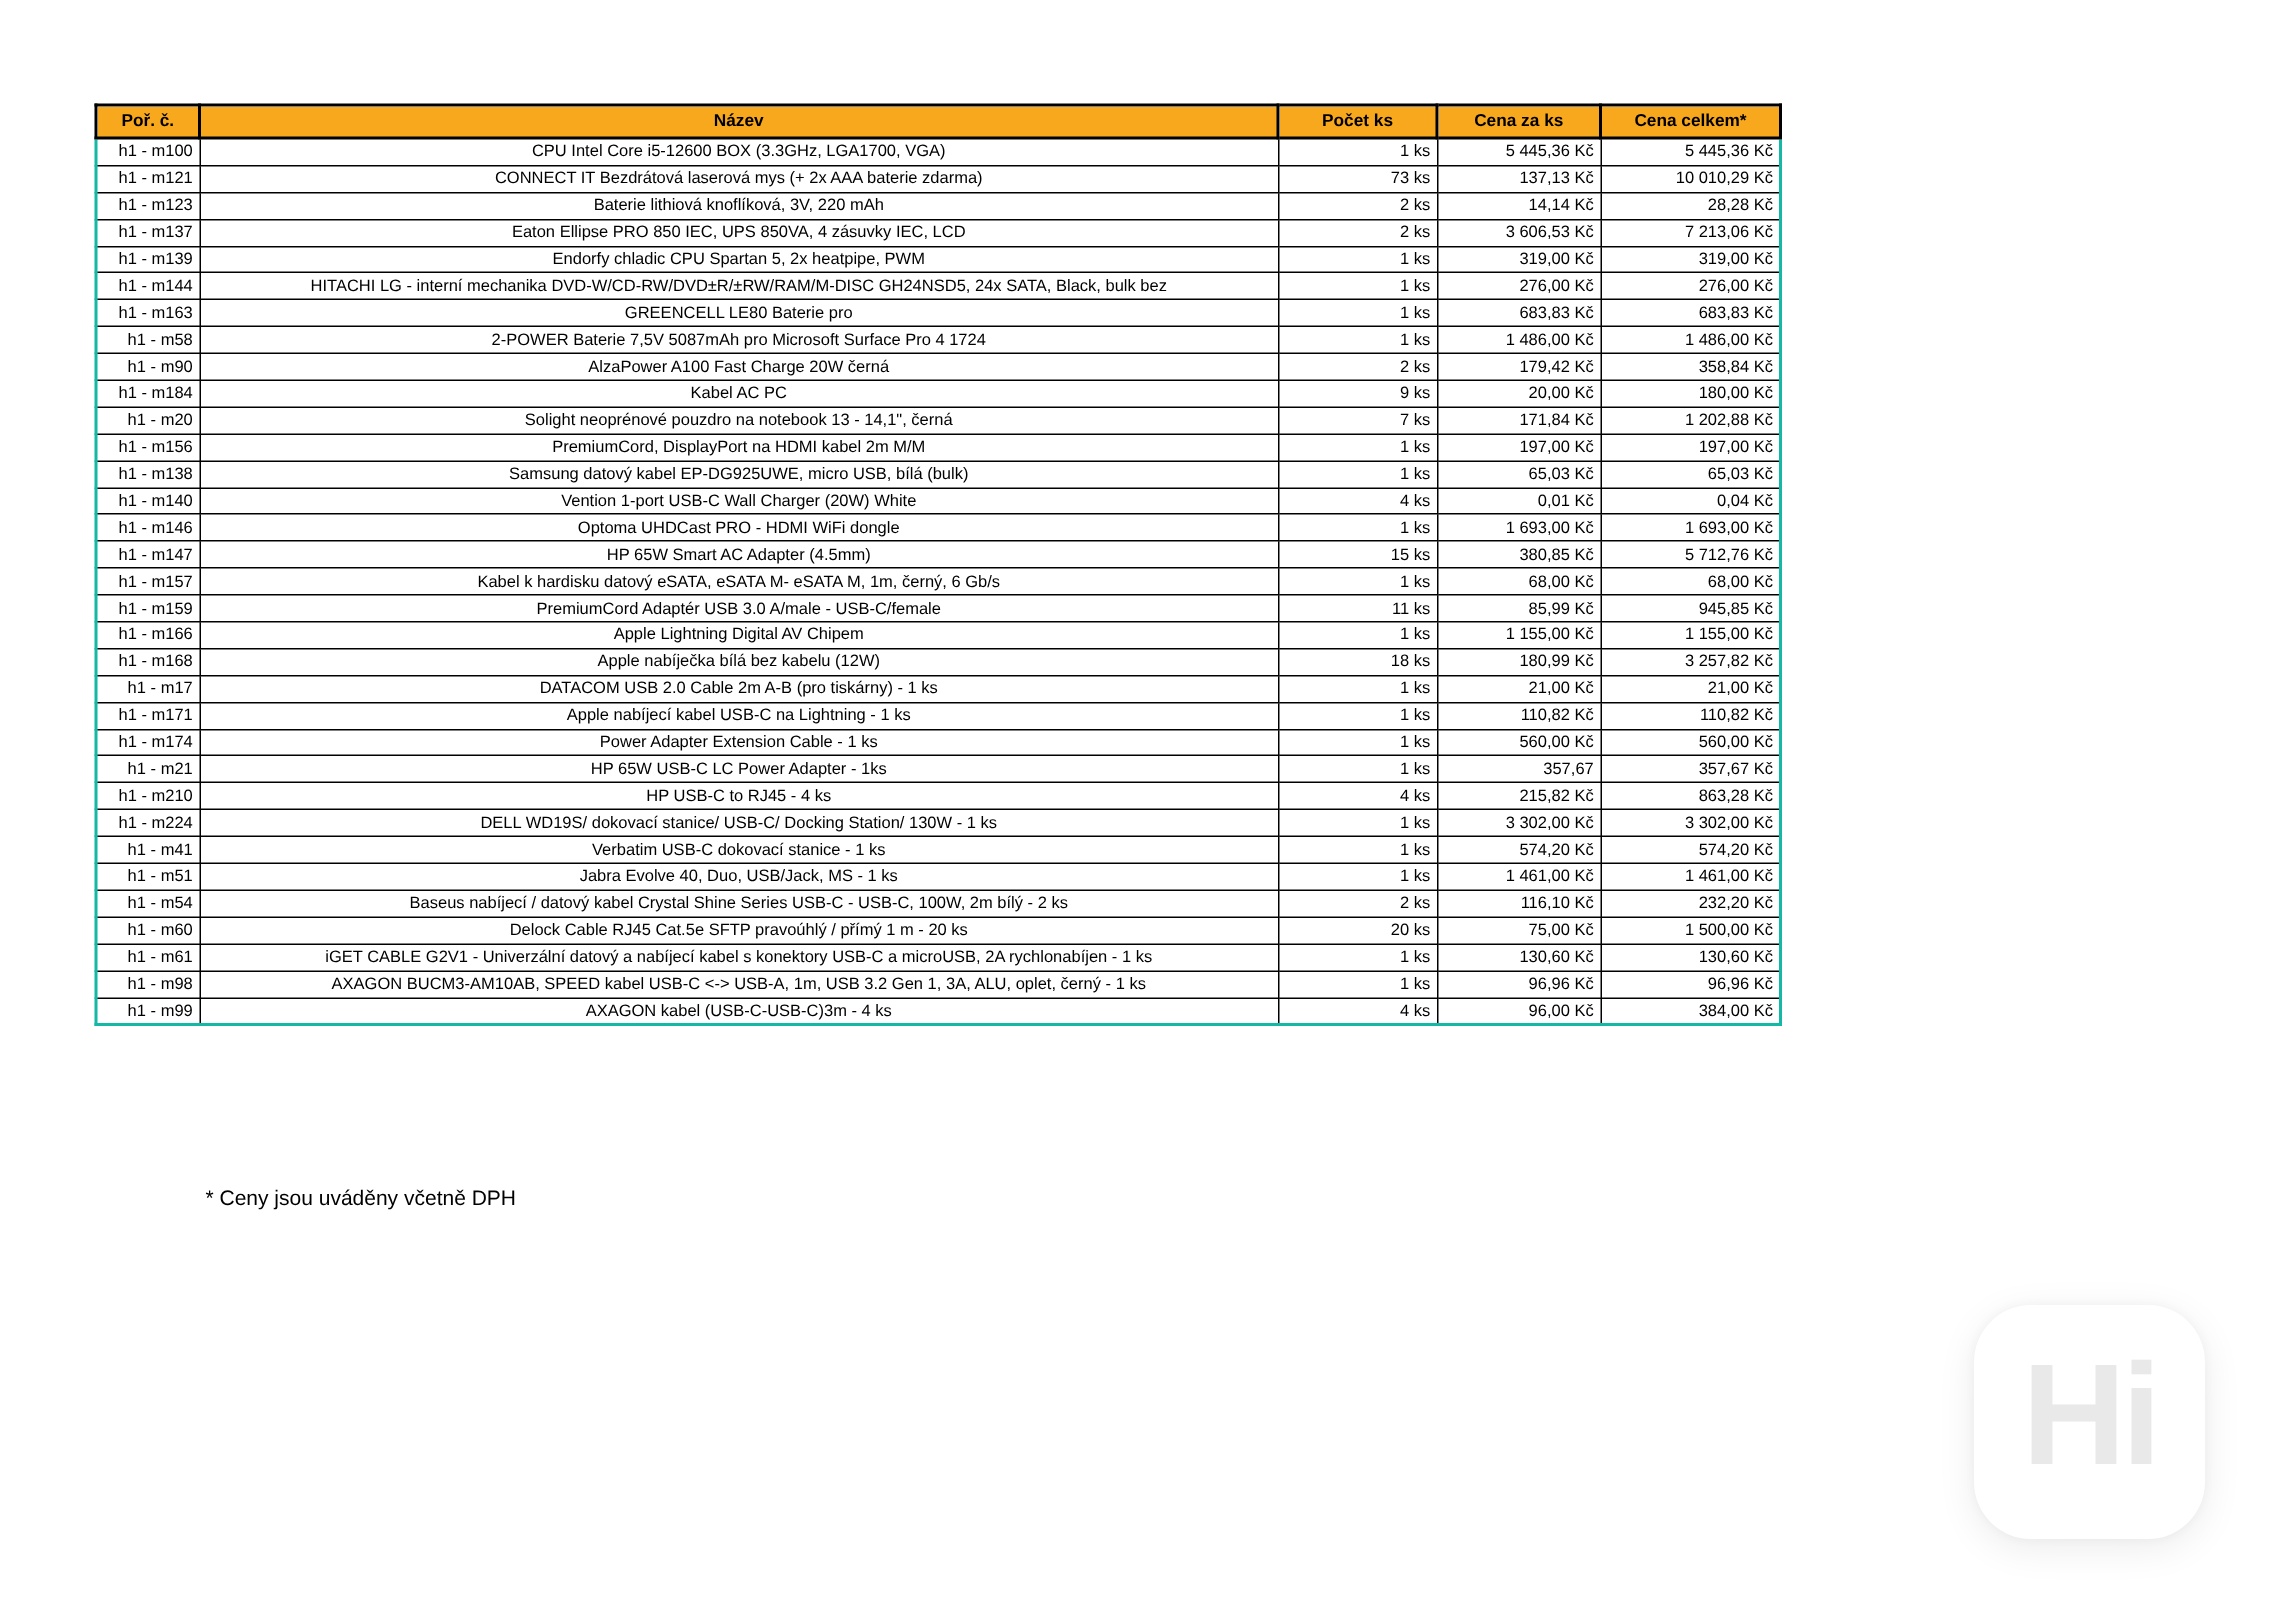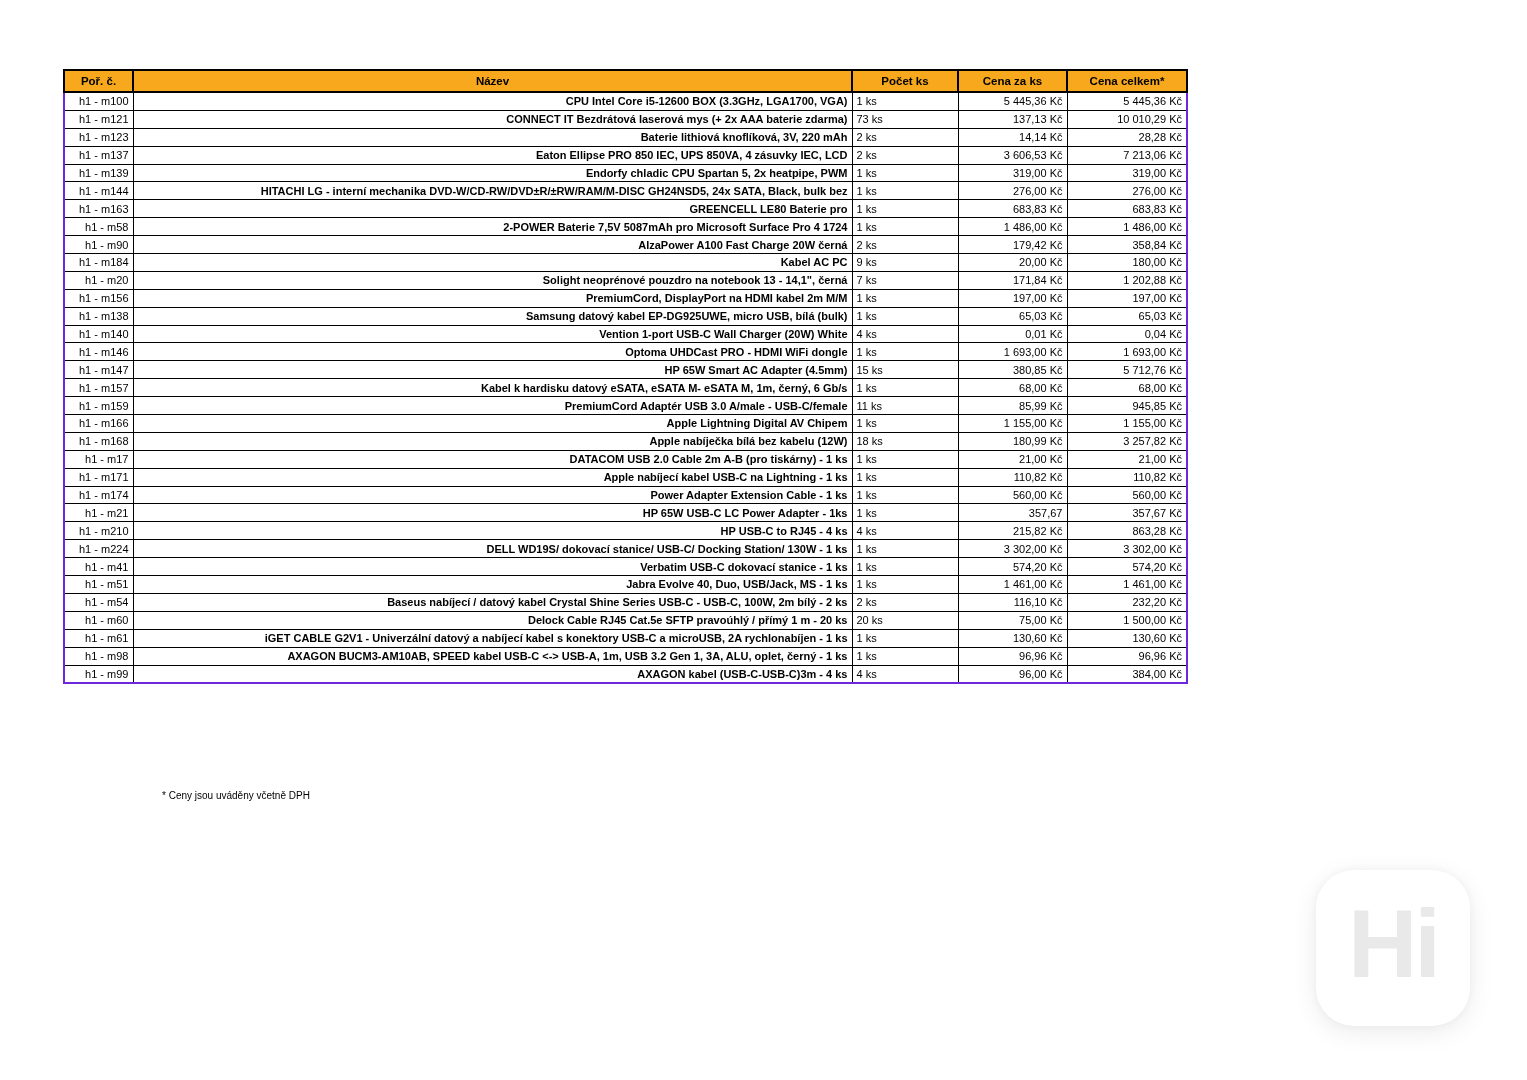--- a/index.html
+++ b/index.html
@@ -21,21 +21,21 @@
   .price-table-wrap {
     position: absolute;
     left: 63px;
     top: 69px;
     width: 1123px;
   }
   table.price-table {
     border-collapse: collapse;
     table-layout: fixed;
     width: 1123px;
-    border: 2px solid #6d28d9;
+    border: 2px solid #14b8a6;
   }
   table.price-table th {
     background: #F8A81C;
     border: 2px solid #000000;
     font-size: 11.5px;
     font-weight: bold;
     height: 18px;
     padding: 1px 4px;
     text-align: center;
     white-space: nowrap;
@@ -44,31 +44,30 @@
   table.price-table td {
     border: 1px solid #000000;
     font-size: 11px;
     height: 16.9px;
     padding: 0 4px;
     white-space: nowrap;
     overflow: hidden;
     background: #ffffff;
   }
   table.price-table td.col-id     { text-align: right; }
-  table.price-table td.col-nazev  { text-align: right; font-weight: bold; }
-  table.price-table td.col-pocet  { text-align: left; }
+  table.price-table td.col-nazev  { text-align: center; }
+  table.price-table td.col-pocet  { text-align: right; }
   table.price-table td.col-cenaks { text-align: right; }
   table.price-table td.col-celkem { text-align: right; }
   .footnote {
     position: absolute;
     left: 137px;
     top: 790px;
-    font-size: 10px;
+    font-size: 14px;
     color: #000000;
-    margin-left: 25px;
   }
   .watermark {
     position: absolute;
     left: 1316px;
     top: 870px;
     width: 154px;
     height: 156px;
     background: #ffffff;
     border-radius: 38px;
     box-shadow: 0 6px 26px rgba(0,0,0,0.08), 0 0 8px rgba(0,0,0,0.04);

